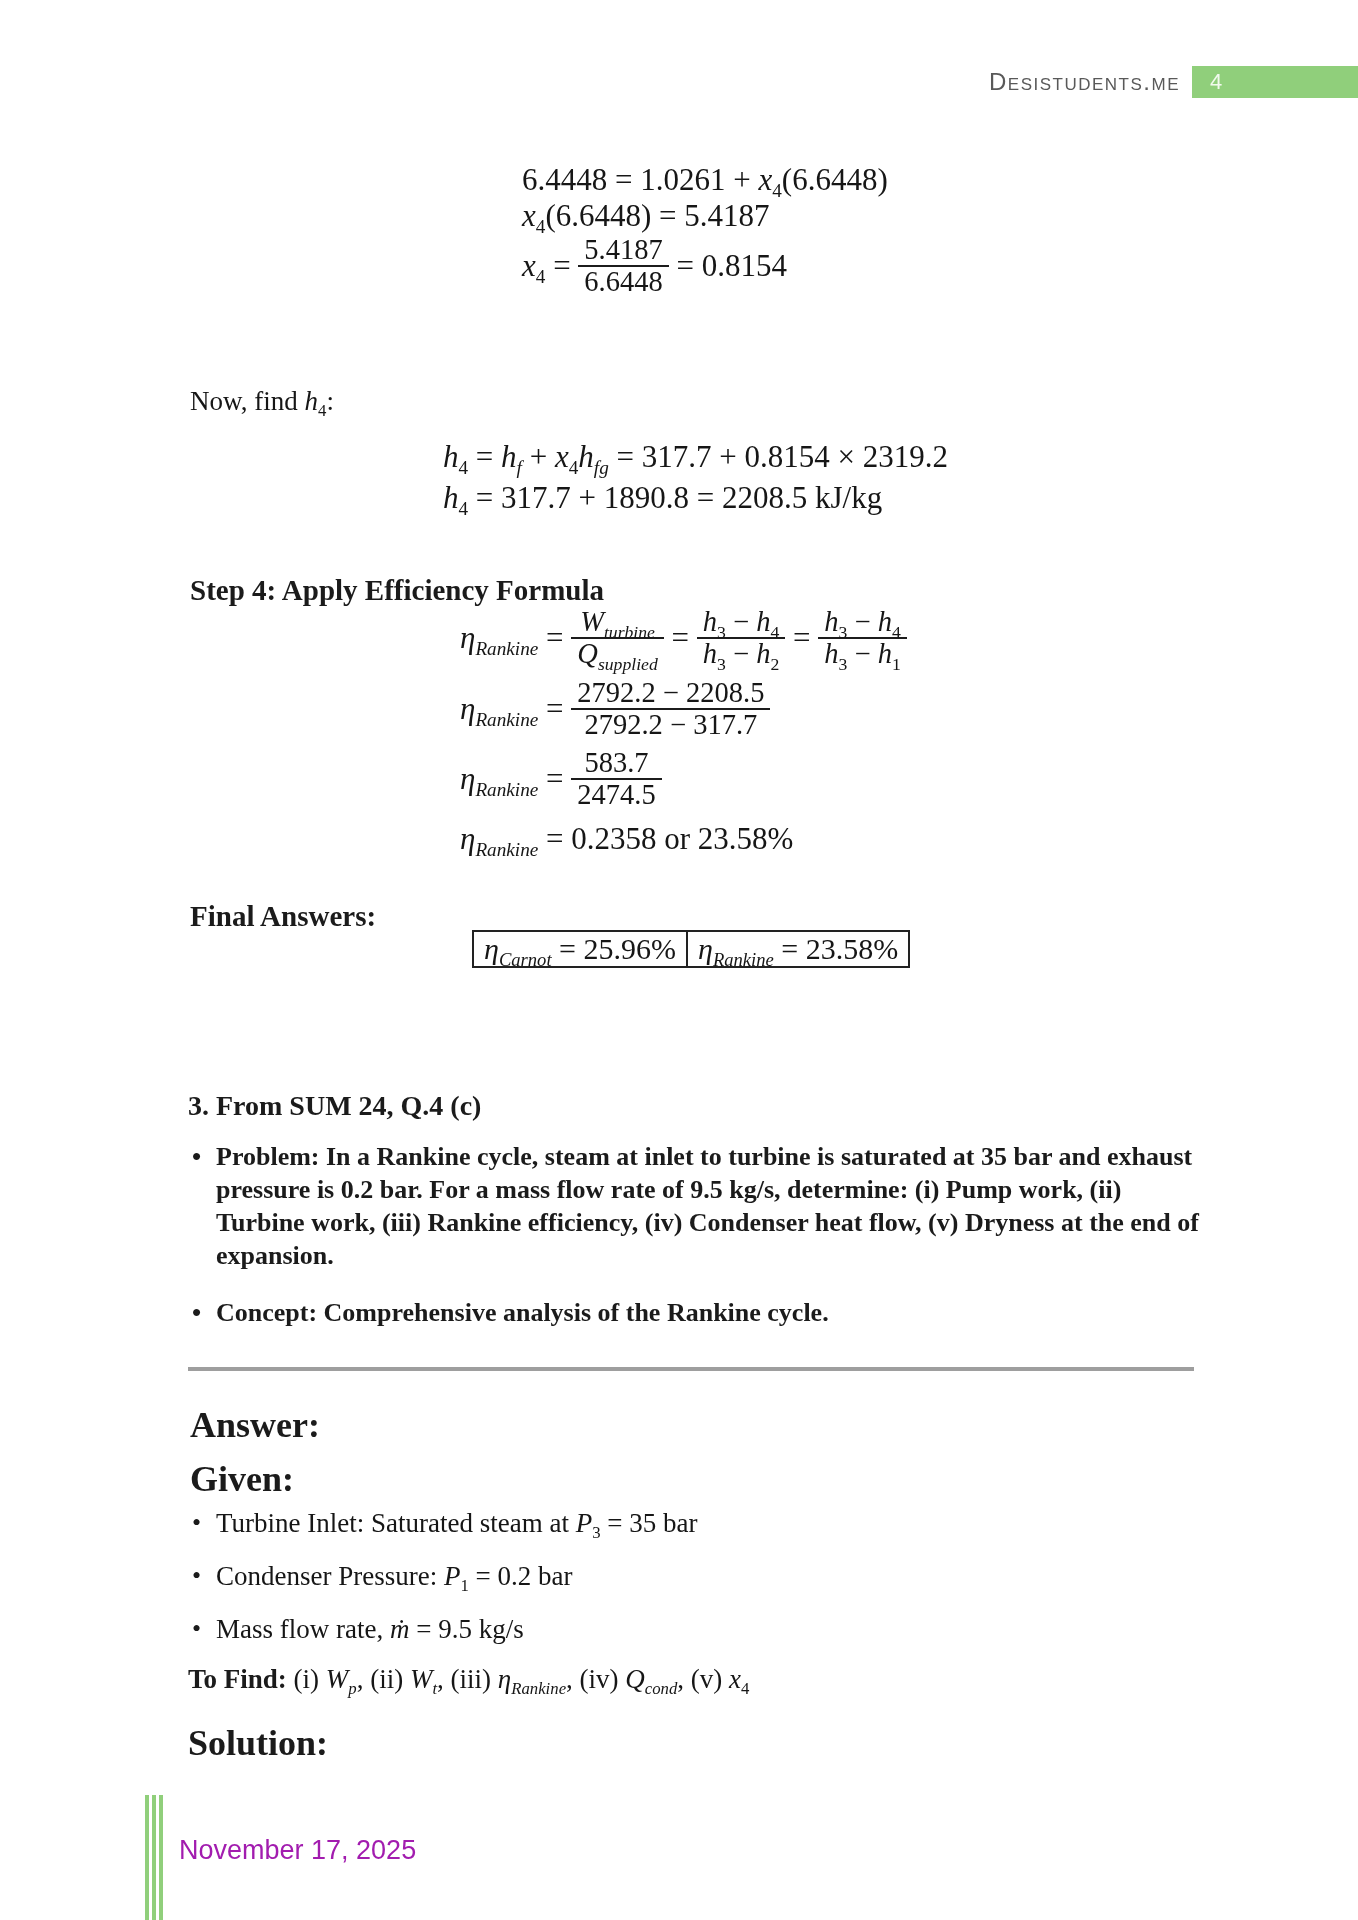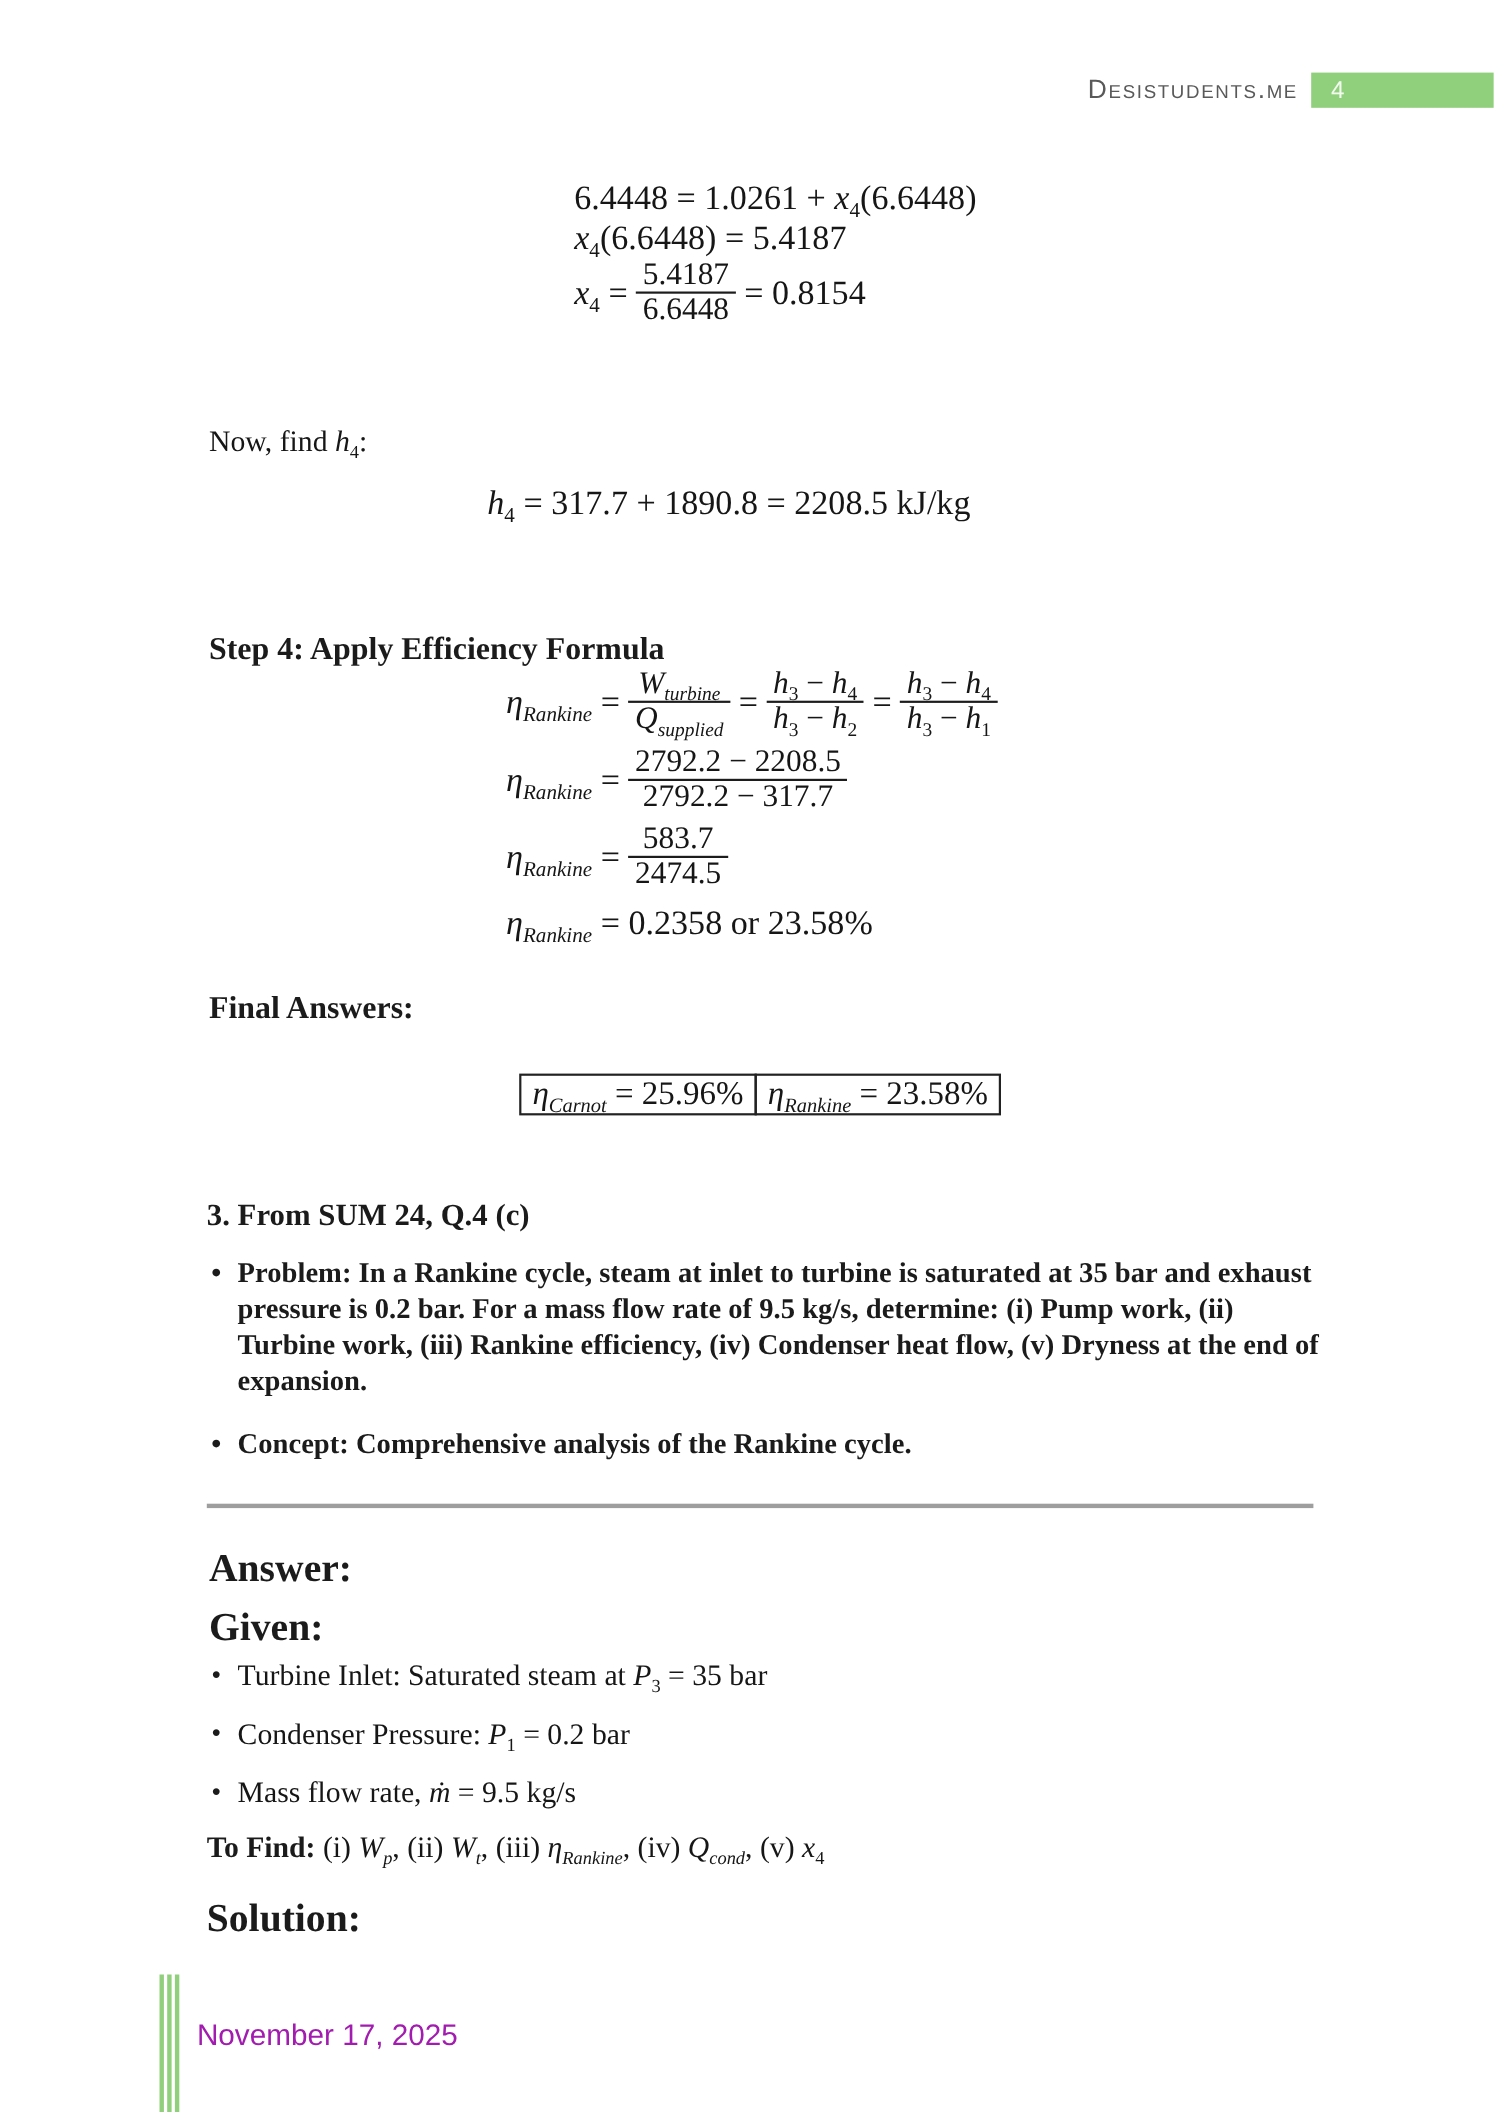--- a/index.html
+++ b/index.html
@@ -38,21 +38,21 @@
   #eq-h4{left:443px;top:436px;}
   #eq-h4 .mline{line-height:41px;}
   #eq-eta{left:460px;top:610px;}
   #eq-eta .row{margin-bottom:8px;white-space:nowrap;}
   #eq-eta .last{margin-top:0;}
 
   .headingL{font-weight:bold;font-size:29px;}
   .headingM{font-weight:bold;font-size:36px;text-align:right;}
   #step4{left:190px;top:558px;margin-top:16px;}
   #final-heading{left:190px;top:900px;}
-  #final-boxes{left:472px;top:976px;white-space:nowrap;}
+  #final-boxes{left:472px;top:930px;white-space:nowrap;}
   .ansbox{display:inline-block;border:2px solid #222222;padding:0 10px;font-size:30px;}
   .ansbox+.ansbox{margin-left:-2px;}
 
   #sec3-heading{left:188px;top:1090px;font-size:28px;font-weight:bold;}
   .bullet-row{display:flex;align-items:flex-start;}
   .dot{width:24px;flex:0 0 24px;font-size:26px;}
   #sec3-bullets{left:192px;top:1140px;width:1015px;font-weight:bold;font-size:26px;line-height:33px;}
   #sec3-bullets .btext{width:985px;}
   #sec3-bullets .row2{margin-top:24px;}
 
@@ -85,20 +85,21 @@
   <div class="mline">6.4448 = 1.0261 + <em>x</em><sub>4</sub>(6.6448)</div>
   <div class="mline"><em>x</em><sub>4</sub>(6.6448) = 5.4187</div>
   <div class="fracline">
     <span><em>x</em><sub>4</sub> = </span><span class="frac"><span class="num">5.4187</span><span class="den">6.6448</span></span><span> = 0.8154</span>
   </div>
 </div>
 
 <div class="abs math" id="find-h4" style="font-size:27px;">Now, find <em>h</em><sub>4</sub>:</div>
 
 <div class="abs math" id="eq-h4">
+  <div class="mline"><em>h</em><sub>4</sub> = <em>h</em><sub><em>f</em></sub> + <em>x</em><sub>4</sub><em>h</em><sub><em>fg</em></sub> = 317.7 + 0.8154 × 2319.2</div>
   <div class="mline"><em>h</em><sub>4</sub> = 317.7 + 1890.8 = 2208.5 kJ/kg</div>
 </div>
 
 <div class="abs headingL" id="step4">Step 4: Apply Efficiency Formula</div>
 
 <div class="abs math" id="eq-eta">
   <div class="row">
     <span><em>η</em><sub><em>Rankine</em></sub> = </span><span class="frac"><span class="num"><em>W</em><sub><em>turbine</em></sub></span><span class="den"><em>Q</em><sub><em>supplied</em></sub></span></span><span> = </span><span class="frac"><span class="num"><em>h</em><sub>3</sub> − <em>h</em><sub>4</sub></span><span class="den"><em>h</em><sub>3</sub> − <em>h</em><sub>2</sub></span></span><span> = </span><span class="frac"><span class="num"><em>h</em><sub>3</sub> − <em>h</em><sub>4</sub></span><span class="den"><em>h</em><sub>3</sub> − <em>h</em><sub>1</sub></span></span>
   </div>
   <div class="row">

